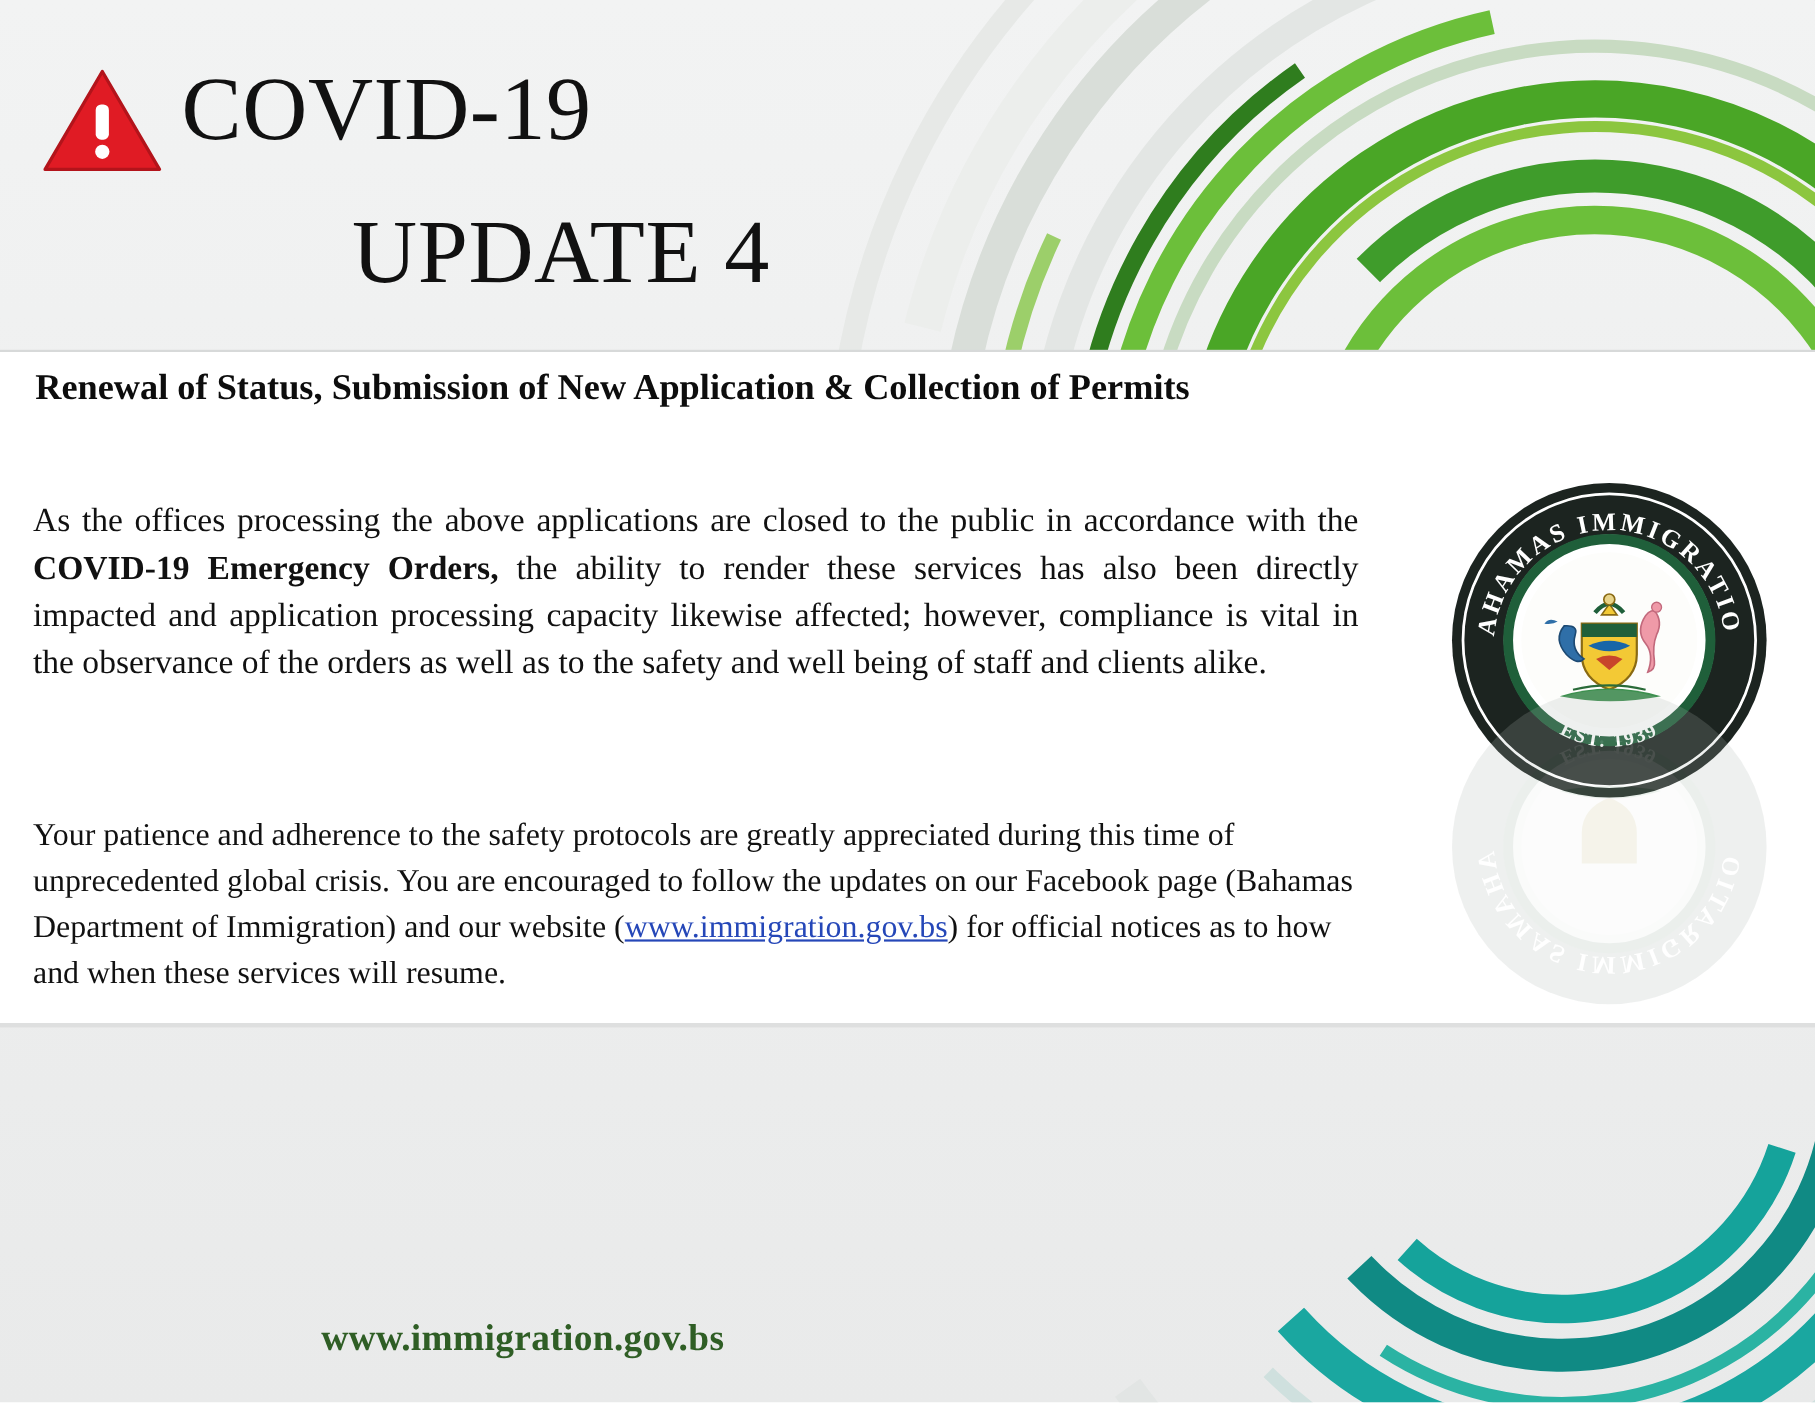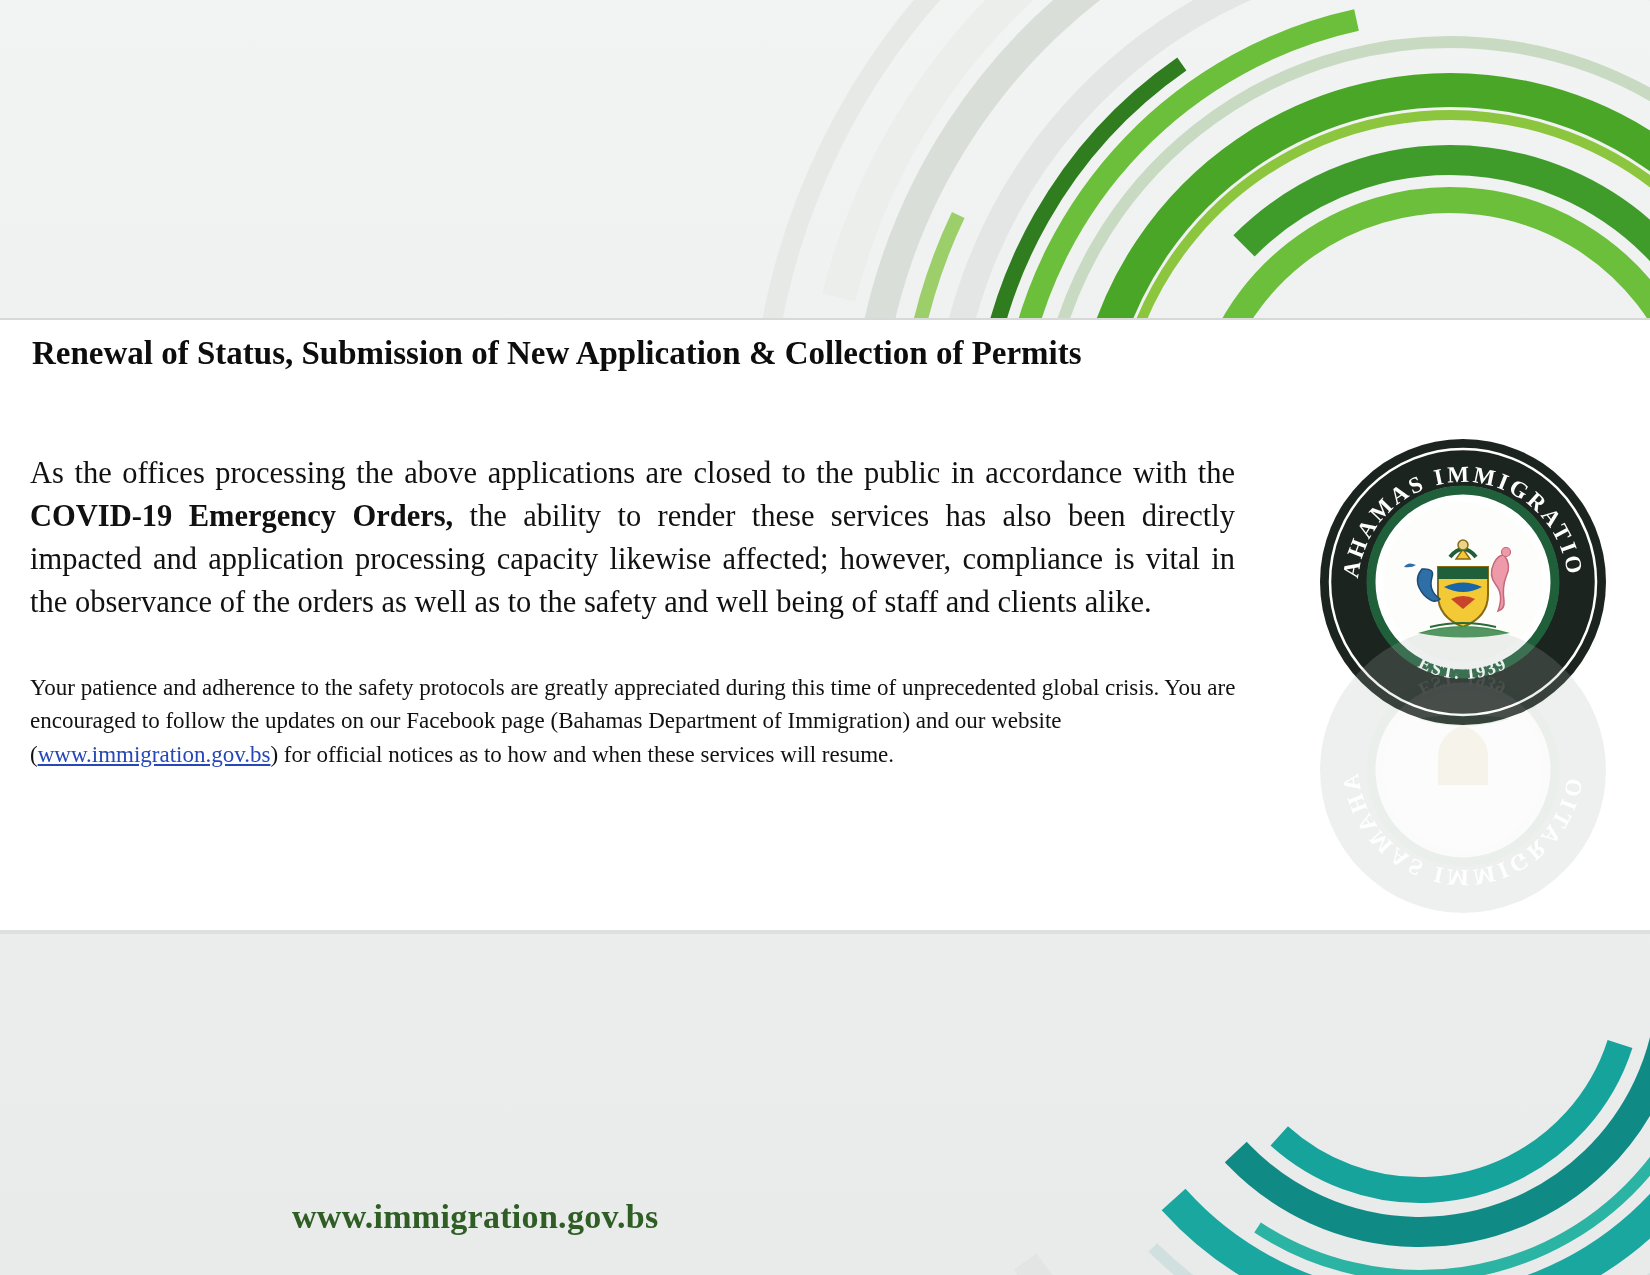--- a/index.html
+++ b/index.html
@@ -109,23 +109,23 @@
     top: 452px;
     width: 1205px;
     font-size: 30.5px;
     line-height: 1.41;
     color: #111111;
     text-align: justify;
   }
   .para2 {
     position: absolute;
     left: 30px;
-    top: 671px;
+    top: 738px;
     width: 1215px;
-    font-size: 23px;
+    font-size: 29px;
     line-height: 1.45;
     color: #111111;
   }
   .para1 b, .para2 b { font-weight: bold; }
   .link {
     color: #2547b8;
     text-decoration: underline;
   }
 
   
@@ -216,20 +216,31 @@
         <circle cx="1420" cy="980" r="575" stroke="#dfe3e2" stroke-width="30" stroke-dasharray="800 1800" transform="rotate(52 1420 980)"></circle>
         <circle cx="1420" cy="980" r="630" stroke="#e9ecec" stroke-width="30" stroke-dasharray="860 1900" transform="rotate(50 1420 980)"></circle>
       </g>
     </svg>
   </div>
 
   <div class="band-top-edge"></div>
   <div class="band"></div>
   <div class="band-bottom-edge"></div>
 
+  <div class="header">
+    <div class="warning-icon">
+      <svg width="110" height="95" viewBox="0 0 110 95" xmlns="http://www.w3.org/2000/svg">
+        <path d="M55 3 L107 92 L3 92 Z" fill="#e01b24" stroke="#b3141b" stroke-width="3" stroke-linejoin="round"></path>
+        <rect x="49" y="33" width="12" height="32" rx="5" fill="#ffffff"></rect>
+        <circle cx="55" cy="76" r="6.5" fill="#ffffff"></circle>
+      </svg>
+    </div>
+    <div class="title-covid">COVID-19</div>
+    <div class="title-update">UPDATE 4</div>
+  </div>
 
   <div class="subtitle">Renewal of Status, Submission of New Application &amp;  Collection of Permits</div>
 
   <div class="para1"><span>As the offices processing the above applications are closed to the public in accordance with the </span><b>COVID-19  Emergency Orders,</b><span> the ability to render these services has also been directly impacted and application processing capacity likewise affected; however, compliance is vital in the observance of the orders as well as to the safety and well being of staff and clients alike.</span></div>
 
   <div class="para2"><span>Your patience and adherence to the safety protocols are greatly appreciated during this time of unprecedented global crisis.  You are encouraged to follow the updates on our Facebook page (Bahamas Department of Immigration) and our website (</span><a class="link" href="#">www.immigration.gov.bs</a><span>) for official notices as to how and when these services will resume.</span></div>
 
   <div class="seal">
     <svg width="290" height="290" viewBox="0 0 290 290" xmlns="http://www.w3.org/2000/svg">
       <defs>

